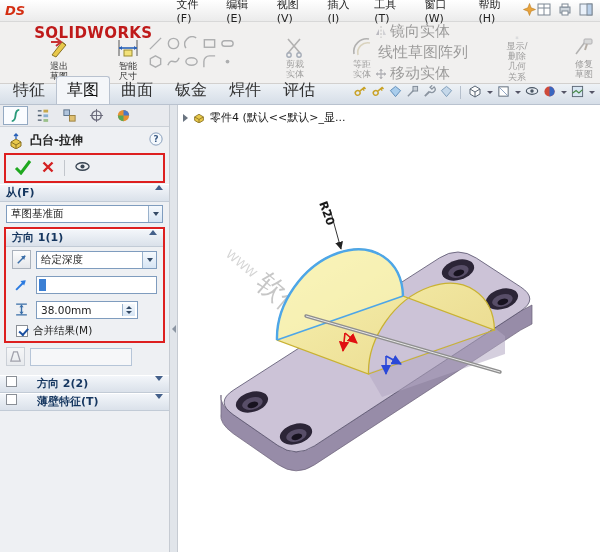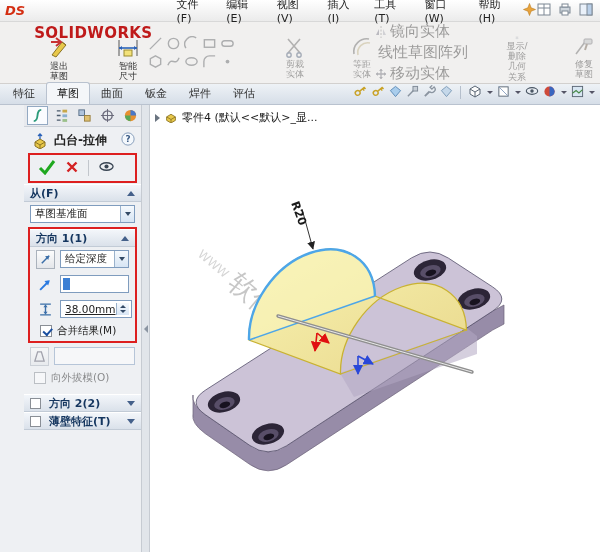--- a/index.html
+++ b/index.html
@@ -24,59 +24,59 @@
   .tb-sep { width:1px; background:#d9d7d5; margin:4px 2px; }
   .sketch-grid { display:grid; grid-template-columns:repeat(5,17px); grid-auto-rows:17px;
     gap:1px; align-content:center; padding:0 3px; }
   .sketch-grid svg { display:block; margin:auto; }
   .stack-group { display:flex; flex-direction:column; justify-content:center; gap:2px; width:84px; padding-left:2px; }
   .stack-item { display:flex; align-items:center; gap:3px; font-size:15px; color:#333; white-space:nowrap; }
 
   
   .tabbar { height:21px; background:linear-gradient(#eef2f6,#d6dee8); border-bottom:1px solid #b9c2cf;
     display:flex; align-items:flex-end; padding-left:2px; }
-  .tab { padding:3px 10px 3px; font-size:11px; color:#333; border:1px solid transparent; border-bottom:none; }
+  .tab { padding:3px 10px 3px; font-size:16px; color:#333; border:1px solid transparent; border-bottom:none; }
   .tab.active { background:#f4f6f9; border-color:#b9c2cf; border-radius:3px 3px 0 0; color:#111; }
   .tabbar-right { margin-left:auto; display:flex; align-items:center; gap:4px; padding:0 5px 3px; }
   .caret { width:0;height:0;border-left:3px solid transparent;border-right:3px solid transparent;
     border-top:3.5px solid #556; margin-left:1px; }
   .hu-sep { width:1px; height:13px; background:#b5bfcc; margin:0 3px; }
 
   
   .content { display:flex; height:447px; }
 
   
-  .left-panel { width:142px; background:#eef0f3; border-right:1px solid #c6cbd2;
-    display:flex; flex-direction:column; flex:none;padding-left:24px; }
+  .left-panel { width:170px; background:#eef0f3; border-right:1px solid #c6cbd2;
+    display:flex; flex-direction:column; flex:none; }
   .pm-tabs { height:22px; display:flex; align-items:center; background:#e8eaee;
     border-bottom:1px solid #ccd1d8; padding-left:3px; gap:2px; }
   .pm-tab { width:25px; height:19px; display:flex; align-items:center; justify-content:center; }
   .pm-tab.active { background:#fafcff; border:1px solid #93a9c2; }
   .pm-title { display:flex; align-items:center; gap:5px; padding:4px 6px 2px; font-size:12px; font-weight:bold; }
   .pm-help { margin-left:auto; }
   .pm-actions { display:flex; align-items:center; gap:9px; padding:3px 8px; height:26px; }
   .act-sep { width:1px; height:16px; background:#c2c6cc; }
   .redbox { border:2px solid #dd1f1f; margin:1px 4px; }
-  .section-header { display:flex; align-items:center; gap:8px; height:18px; padding:0 6px;
+  .section-header { display:flex; align-items:flex-start; gap:20px; height:18px; padding:0 6px;
     background:linear-gradient(#f3f6fa,#dae1ea); border-top:1px solid #fff; border-bottom:1px solid #c2cbd6;
     color:#15365f; font-weight:bold; font-size:11px; }
   .chev { margin-left:auto; width:0; height:0; border-left:4px solid transparent; border-right:4px solid transparent; }
   .chev.up { border-bottom:5px solid #44608a; }
   .chev.down { border-top:5px solid #44608a; }
-  .row { display:flex; gap:5px; padding:3px 6px; }
+  .row { display:flex; align-items:center; gap:5px; padding:3px 6px; }
   .icon-btn { width:19px; height:19px; background:linear-gradient(#fdfdfd,#e3e6ea);
     border:1px solid #aab2bc; display:flex; align-items:center; justify-content:center; flex:none; }
   .icon-plain { width:19px; height:19px; display:flex; align-items:center; justify-content:center; flex:none; }
   .combo { flex:1; height:18px; background:#fff; border:1px solid #7f9cbe; display:flex;
     align-items:center; font-size:10.5px; padding-left:4px; overflow:hidden; white-space:nowrap; }
   .combo .dd { margin-left:auto; width:14px; height:100%; background:linear-gradient(#f5f9fd,#d7e5f4);
     border-left:1px solid #9ab2cc; display:flex; align-items:center; justify-content:center; flex:none; }
   .dd-arrow { width:0; height:0; border-left:3.5px solid transparent; border-right:3.5px solid transparent;
     border-top:4px solid #334a66; }
-  .field { height:18px; background:#fff; border:1px solid #7f9cbe; display:flex; align-items:center; padding:2px;text-decoration:underline; }
+  .field { height:18px; background:#fff; border:1px solid #7f9cbe; display:flex; align-items:center; padding:2px; }
   .field.grow { flex:1; }
   .field.num { width:102px; font-size:10.5px; padding-left:4px; }
   .cursor-block { width:7px; height:12px; background:#3b7fd4; }
   .spin { margin-left:auto; width:13px; height:100%; border-left:1px solid #9ab2cc;
     background:linear-gradient(#f5f9fd,#d7e5f4); display:flex; flex-direction:column;
     align-items:center; justify-content:space-evenly; flex:none; }
   .spin i { width:0; height:0; border-left:3px solid transparent; border-right:3px solid transparent; display:block; }
   .spin .u { border-bottom:3.5px solid #334a66; } .spin .d { border-top:3.5px solid #334a66; }
   .check-row { display:flex; gap:5px; align-items:center; padding:2px 6px 3px 10px; font-size:10.5px; }
   .checkbox { width:12px; height:12px; background:#fff; border:1px solid #8a8f96; position:relative; flex:none; }
@@ -463,24 +463,20 @@
 
     <div class="row disabled">
       <span class="icon-btn">
           <svg width="13" height="13" viewBox="0 0 14 14">
             <path d="M5 2h4l3 10H2z" fill="none" stroke="#556" stroke-width="1.4"></path>
           </svg>
         </span>
       <div class="field num">
           <span></span>
         </div>
-    </div>
-    <div class="check-row disabled">
-      <span class="checkbox"></span>
-      <span>向外拔模(O)</span>
     </div>
 
     <div class="section-header" style="margin-top:6px;">
       <span class="checkbox"></span>
       <span>方向 2(2)</span>
         <span class="chev down"></span>
     </div>
     <div class="section-header">
       <span class="checkbox"></span>
       <span>薄壁特征(T)</span>

